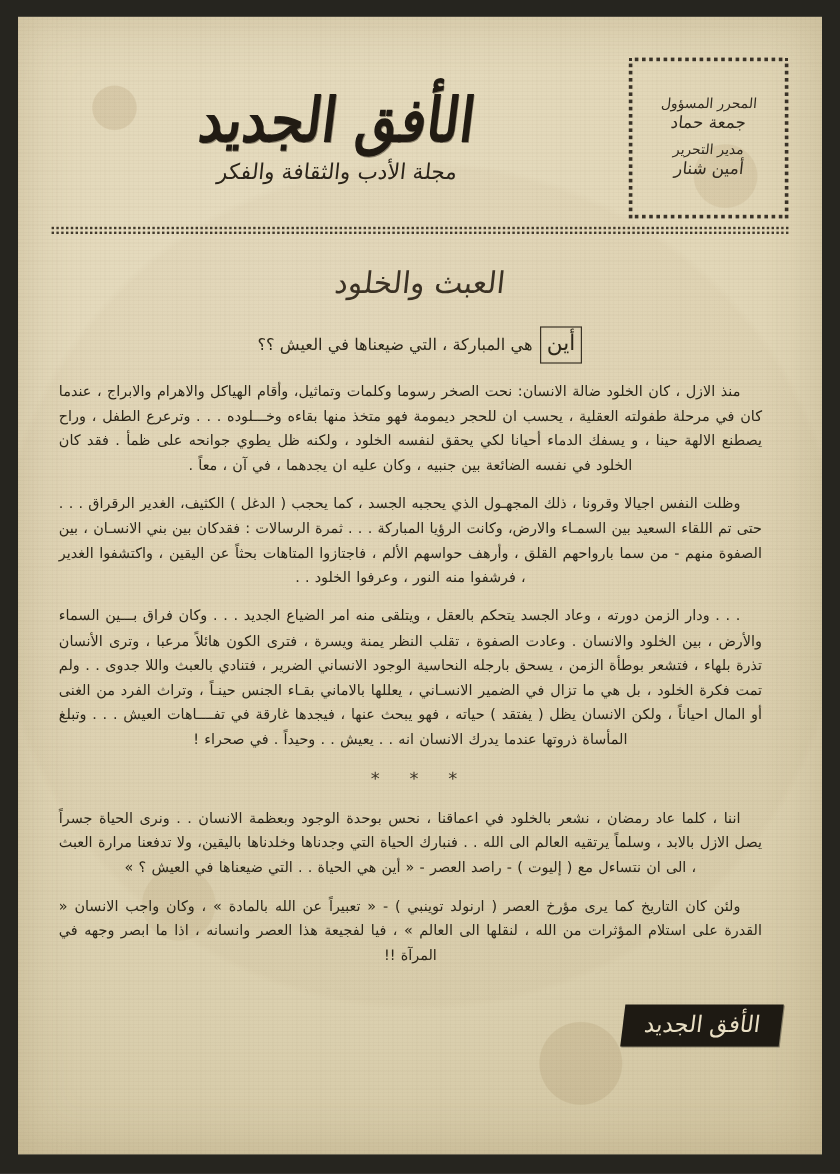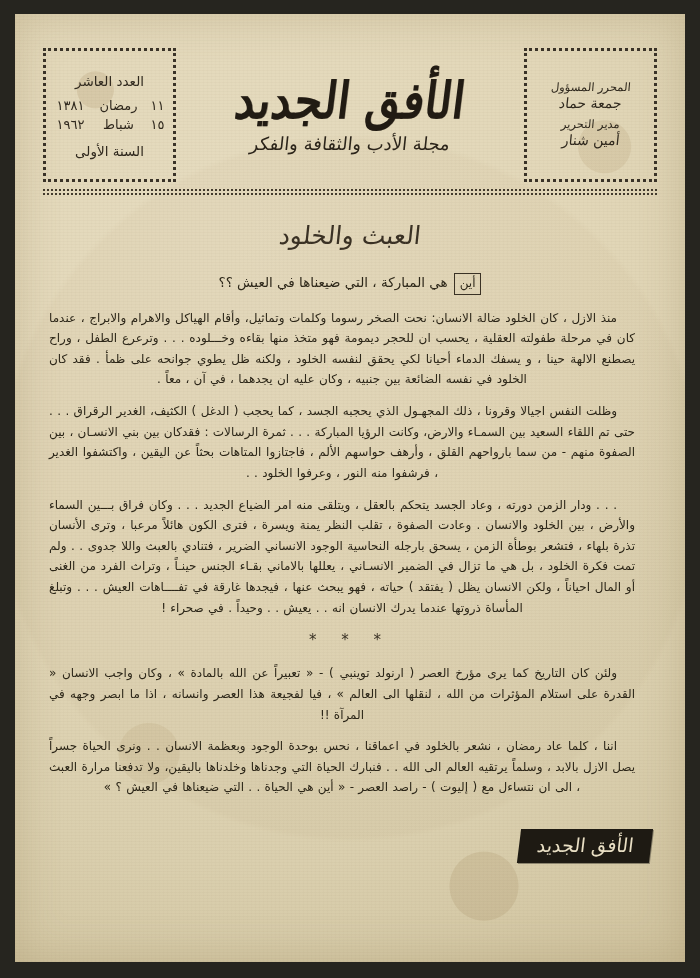--- a/index.html
+++ b/index.html
@@ -152,21 +152,21 @@
     font-size: 13.5px;
     color: #2d2719;
     margin-bottom: 13px;
     line-height: 1.55;
   }
   .dropcap {
     display: inline-block;
     border: 1.5px solid #3a3225;
     padding: 0 5px 1px 5px;
     margin-left: 6px;
-    font-size: 12px;
+    font-size: 18px;
   }
   p.body {
     margin: 0 16px 11px 0;
     font-size: 12px;
     line-height: 1.72;
     color: #2c2618;
     text-align: justify;
     text-align-last: center;
     text-indent: 18px;
     word-spacing: 0.5px;
@@ -208,55 +208,41 @@
           <div class="credit-name">جمعة حماد</div>
           <div class="credit-role">مدير التحرير</div>
           <div class="credit-name">أمين شنار</div>
         </div>
 
         <div class="m-center">
           <div class="logo-title">الأفق الجديد</div>
           <div class="logo-sub">مجلة الأدب والثقافة والفكر</div>
         </div>
 
-        <div class="m-box left">
-          <div class="issue-no">العدد العاشر</div>
-          <div class="date-row">
-            <span class="d">١١</span>
-            <span class="m">رمضان</span>
-            <span class="y">١٣٨١</span>
-          </div>
-          <div class="date-row">
-            <span class="d">١٥</span>
-            <span class="m">شباط</span>
-            <span class="y">١٩٦٢</span>
-          </div>
-          <div class="year-line">السنة الأولى</div>
-        </div>
 
       </div>
 
       <div class="rule"></div>
 
       <div class="article">
 
         <div class="headline">العبث والخلود</div>
 
         <div class="lede">
           <span class="dropcap">أين</span><span>هي المباركة ، التي ضيعناها في العيش ؟؟</span>
         </div>
 
         <p class="body">منذ الازل ، كان الخلود ضالة الانسان: نحت الصخر رسوما وكلمات وتماثيل، وأقام الهياكل والاهرام والابراج ، عندما كان في مرحلة طفولته العقلية ، يحسب ان للحجر ديمومة فهو متخذ منها بقاءه وخـــلوده . . . وترعرع الطفل ، وراح يصطنع الالهة حينا ، و يسفك الدماء أحيانا لكي يحقق لنفسه الخلود ، ولكنه ظل يطوي جوانحه على ظمأ . فقد كان الخلود في نفسه الضائعة بين جنبيه ، وكان عليه ان يجدهما ، في آن ، معاً .</p>
         <p class="body">وظلت النفس اجيالا وقرونا ، ذلك المجهـول الذي يحجبه الجسد ، كما يحجب ( الدغل ) الكثيف، الغدير الرقراق . . . حتى تم اللقاء السعيد بين السمـاء والارض، وكانت الرؤيا المباركة . . . ثمرة الرسالات : فقدكان بين بني الانسـان ، بين الصفوة منهم - من سما بارواحهم القلق ، وأرهف حواسهم الألم ، فاجتازوا المتاهات بحثاً عن اليقين ، واكتشفوا الغدير ، فرشفوا منه النور ، وعرفوا الخلود . .</p>
         <p class="body">. . . ودار الزمن دورته ، وعاد الجسد يتحكم بالعقل ، ويتلقى منه امر الضياع الجديد . . . وكان فراق بـــين السماء والأرض ، بين الخلود والانسان . وعادت الصفوة ، تقلب النظر يمنة ويسرة ، فترى الكون هائلاً مرعبا ، وترى الأنسان تذرة بلهاء ، فتشعر بوطأة الزمن ، يسحق بارجله النحاسية الوجود الانساني الضرير ، فتنادي بالعبث واللا جدوى . . ولم تمت فكرة الخلود ، بل هي ما تزال في الضمير الانسـاني ، يعللها بالاماني بقـاء الجنس حينـاً ، وتراث الفرد من الغنى أو المال احياناً ، ولكن الانسان يظل ( يفتقد ) حياته ، فهو يبحث عنها ، فيجدها غارقة في تفــــاهات العيش . . . وتبلغ المأساة ذروتها عندما يدرك الانسان انه . . يعيش . . وحيداً . في صحراء !</p>
 
         <div class="stars">*  *  *</div>
 
+        <p class="body">اننا ، كلما عاد رمضان ، نشعر بالخلود في اعماقنا ، نحس بوحدة الوجود وبعظمة الانسان . . ونرى الحياة جسراً يصل الازل بالابد ، وسلماً يرتقيه العالم الى الله . . فنبارك الحياة التي وجدناها وخلدناها باليقين، ولا تدفعنا مرارة العبث ، الى ان نتساءل مع ( إليوت ) - راصد العصر - « أين هي الحياة . . التي ضيعناها في العيش ؟ »</p>
         <p class="body">ولئن كان التاريخ كما يرى مؤرخ العصر ( ارنولد توينبي ) - « تعبيراً عن الله بالمادة » ، وكان واجب الانسان « القدرة على استلام المؤثرات من الله ، لنقلها الى العالم » ، فيا لفجيعة هذا العصر وانسانه ، اذا ما ابصر وجهه في المرآة !!</p>
-        <p class="body">اننا ، كلما عاد رمضان ، نشعر بالخلود في اعماقنا ، نحس بوحدة الوجود وبعظمة الانسان . . ونرى الحياة جسراً يصل الازل بالابد ، وسلماً يرتقيه العالم الى الله . . فنبارك الحياة التي وجدناها وخلدناها باليقين، ولا تدفعنا مرارة العبث ، الى ان نتساءل مع ( إليوت ) - راصد العصر - « أين هي الحياة . . التي ضيعناها في العيش ؟ »</p>
       </div>
 
       <div class="footer-wrap">
         <div class="footer-logo">الأفق الجديد</div>
       </div>
 
     </div>
   </div>
 </div>
 

